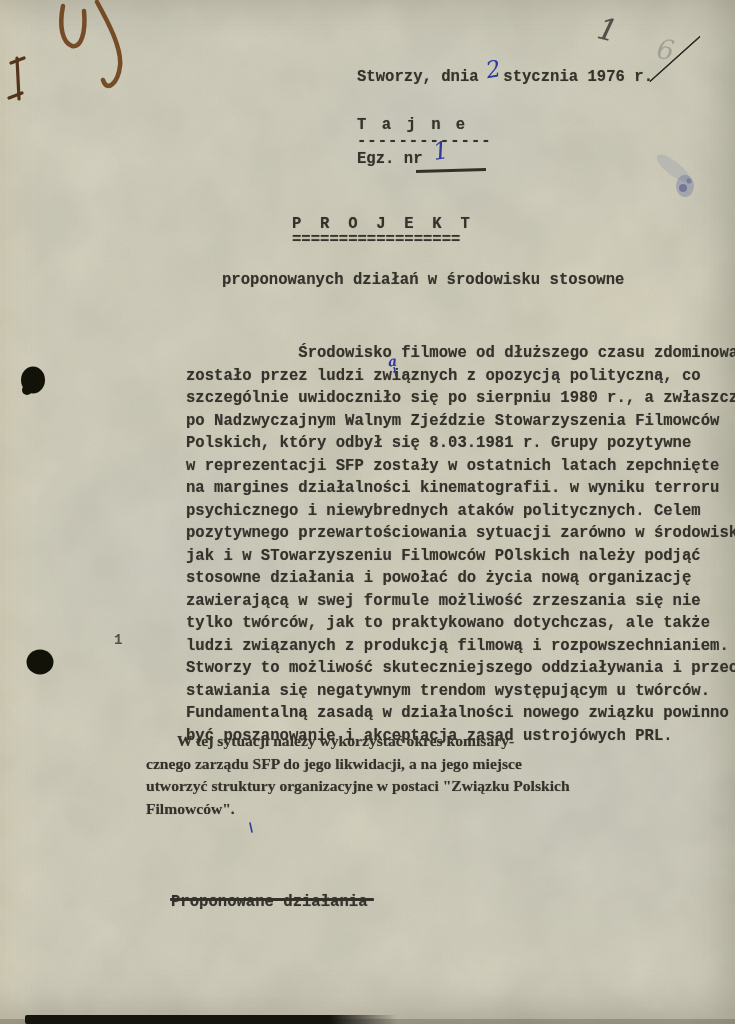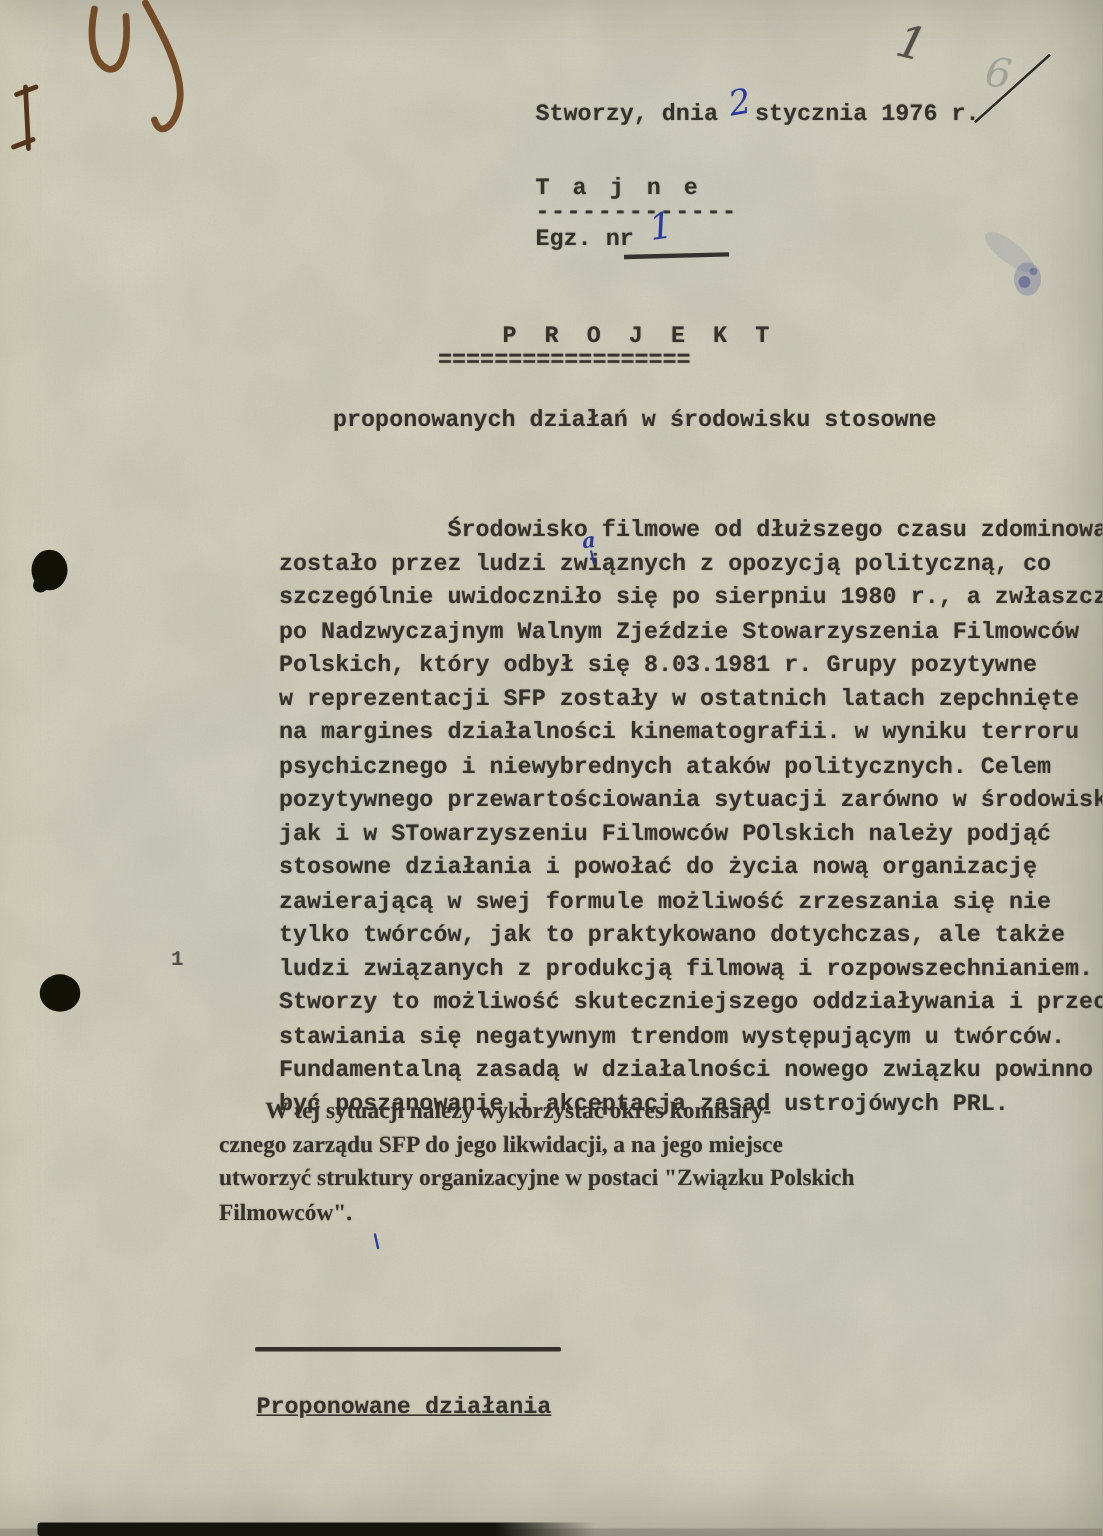--- a/index.html
+++ b/index.html
@@ -45,27 +45,27 @@
   .dateline{left:357px;top:62px;}
   .day{font-size:23px;transform:rotate(-10deg);position:relative;top:-4px;margin:0 3px 0 7px;}
   .classification{left:357px;top:114px;letter-spacing:3px;}
   .classification-rule{left:357px;top:130px;letter-spacing:1px;}
   .copyline{left:357px;top:144px;}
   .copy-number{font-size:24px;transform:rotate(-8deg);position:relative;top:-4px;left:10px;}
   .copy-underline{position:absolute;left:416px;top:169px;width:70px;height:2.5px;background:#33312a;transform:rotate(-1.5deg);}
   .corner-one{left:598px;top:12px;font-size:30px;color:#45433c;transform:rotate(14deg);opacity:.9;text-shadow:0 0 1px rgba(60,58,50,.5);}
   .corner-six{left:657px;top:34px;font-size:27px;color:#9a9c92;transform:rotate(8deg);opacity:.85;}
   .six-slash{position:absolute;left:649px;top:81px;width:68px;height:0;border-top:2.6px solid #2e2d27;transform:rotate(-42deg);transform-origin:0 0;border-radius:2px;}
-  .title{left:292px;top:213px;margin-left:43px;}
+  .title{left:292px;top:213px;}
   .title-rule{left:292px;top:229px;}
   .subtitle{left:222px;top:269px;}
   .para1{left:146px;top:342px;margin-left:40px;}
   .para2{left:146px;top:730px;font-family:Liberation Serif, serif;}
   .para3{left:146px;top:927px;}
-  .heading{left:171px;top:927px;text-decoration:underline;}
+  .heading{left:171px;top:891px;}
   .heading-underline{position:absolute;left:170px;top:898px;width:204px;height:2.6px;background:#33312a;border-radius:1px;}
   .correction-a{left:388px;top:353px;font-size:14px;font-weight:700;transform:rotate(-6deg);}
   .margin-one{position:absolute;left:114px;top:632px;font-size:14px;line-height:16px;color:rgba(50,48,42,.8);font-family:"Liberation Mono",monospace;font-weight:700;}
   .bottom-strip{position:absolute;left:25px;top:1015px;width:372px;height:9px;border-radius:2px;
     background:linear-gradient(90deg,#15140f 82%, rgba(21,20,15,0));}
   .bottom-shade{position:absolute;left:0px;top:1019px;width:735px;height:5px;background:rgba(40,38,28,0.22);}
   .overlay{position:absolute;left:0;top:0;pointer-events:none;}
 </style>
 </head>
 <body>

